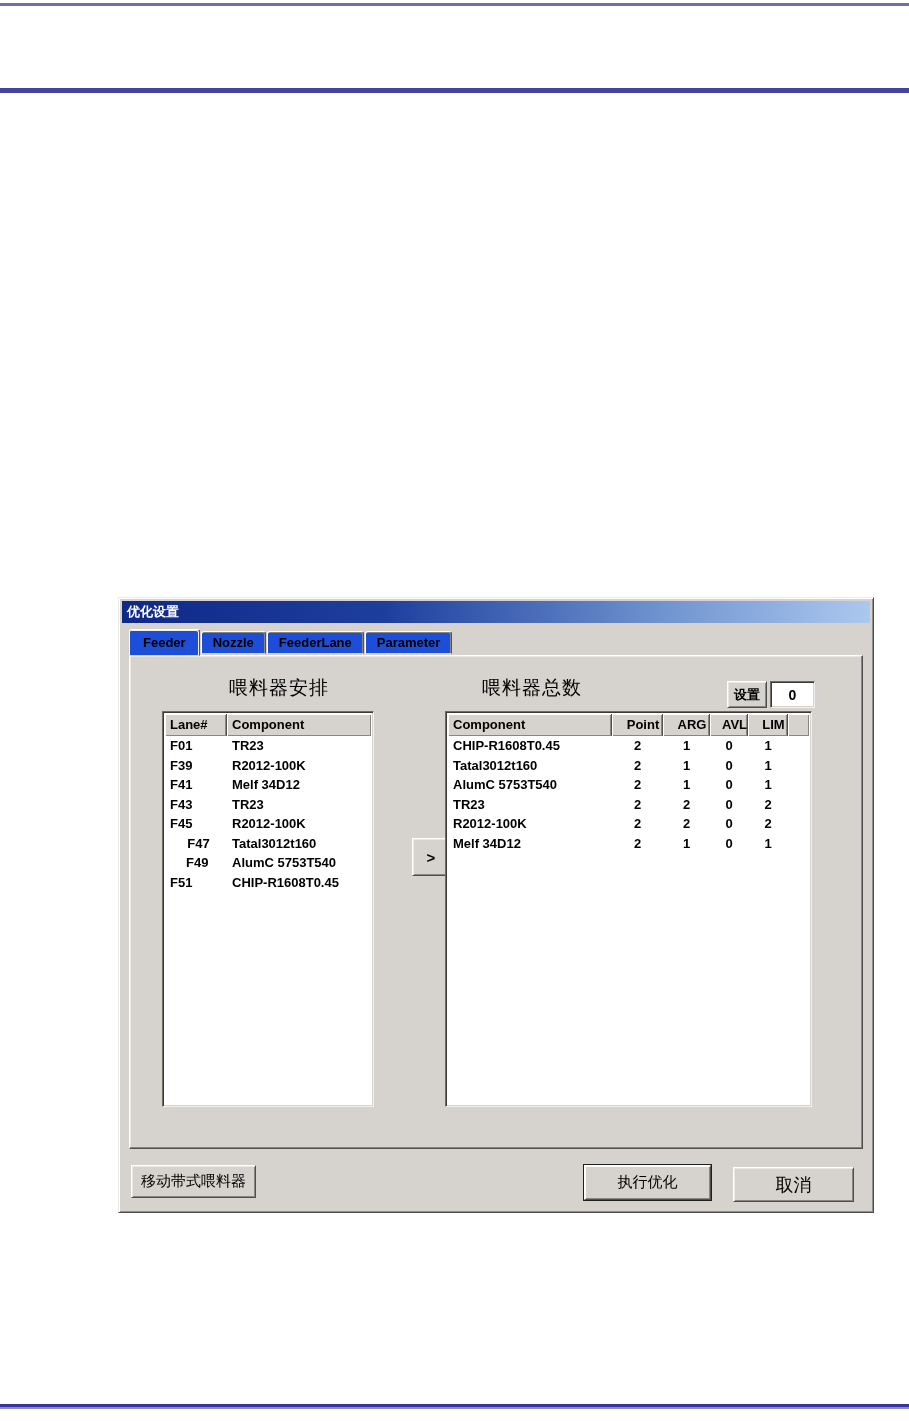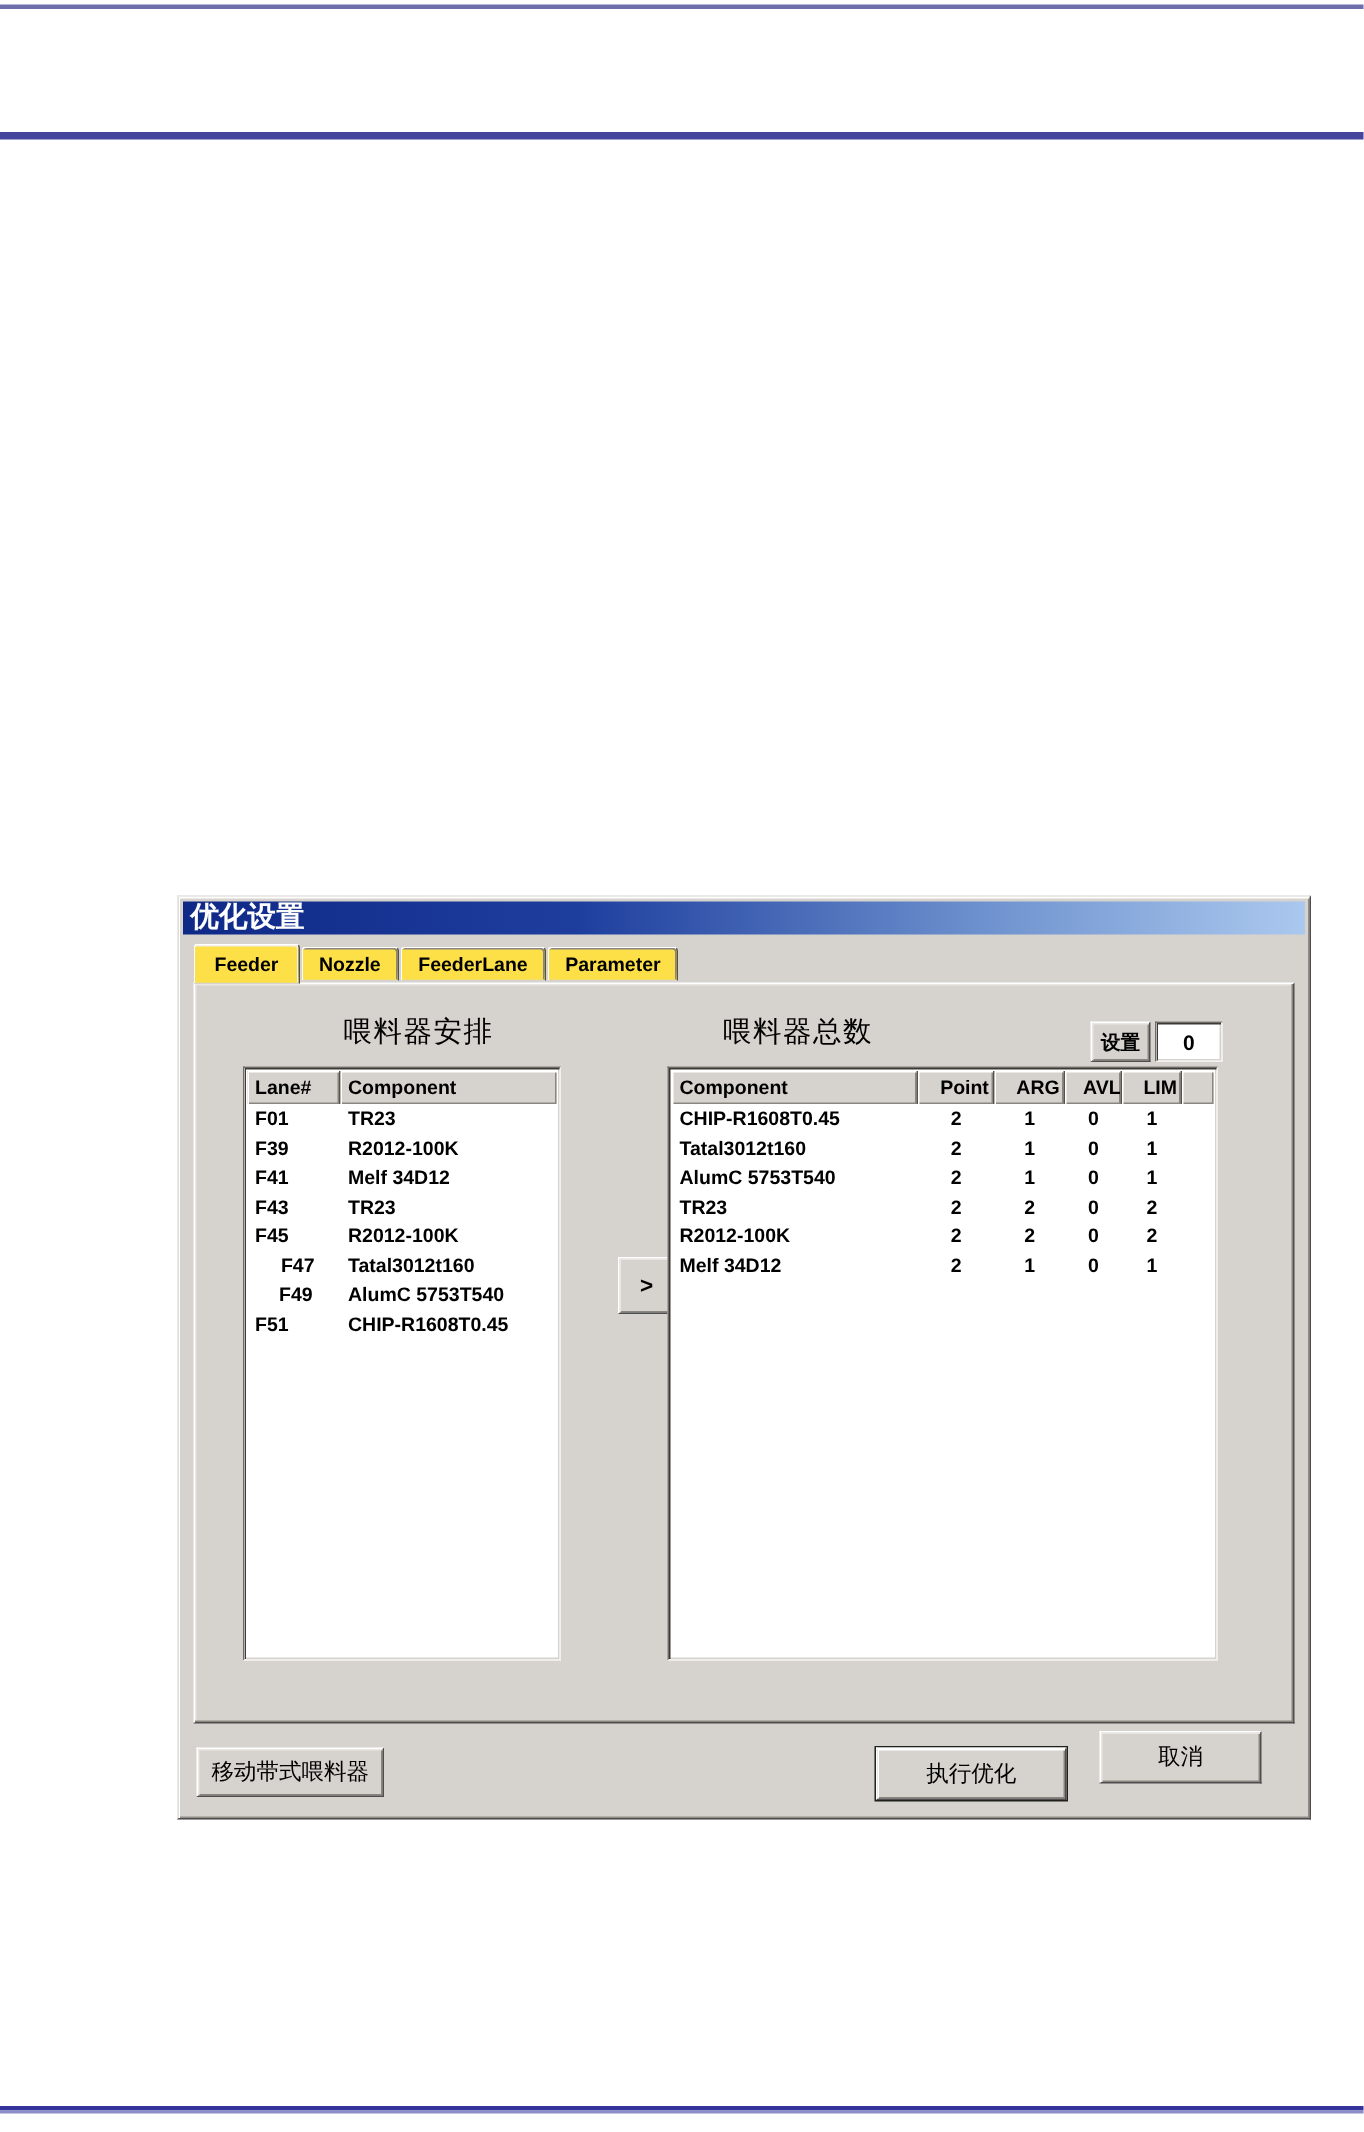--- a/index.html
+++ b/index.html
@@ -16,29 +16,29 @@
   
   #dialog{
     position:absolute;left:118px;top:597px;width:756px;height:616px;
     box-sizing:border-box;background:#d6d3ce;
     border:1px solid;border-color:#eceae6 #4e4e4e #4e4e4e #eceae6;
     box-shadow:inset 1px 1px 0 #ffffff, inset -1px -1px 0 #918d86;
   }
   #titlebar{
     position:absolute;left:3px;top:3px;right:3px;height:22px;
     background:linear-gradient(90deg,#0f2987 0%,#1e3e9e 35%,#6f93cf 72%,#abc8ee 100%);
-    color:#fff;font-weight:bold;font-size:19px;line-height:22px;
+    color:#fff;font-weight:bold;font-size:13px;line-height:22px;
     padding-left:5px;box-sizing:border-box;
   }
   #tabstrip{
     position:absolute;left:10px;top:31px;display:flex;align-items:flex-end;z-index:5;
   }
   .tab{
     box-sizing:border-box;height:23px;line-height:22px;padding:0 11px;
-    background:#fde047;font-weight:bold;font-size:13px;
+    background:#1d4ed8;font-weight:bold;font-size:13px;
     border:1px solid;border-color:#ffffff #55524c #d6d3ce #ffffff;
     box-shadow:inset -1px 1px 0 #8a867f;border-radius:3px 3px 0 0;margin-right:1px;
   }
   .tab.selected{
     height:27px;line-height:25px;padding:0 13px;margin-bottom:-2px;
     box-shadow:inset -1px 1px 0 #f2f0ec;z-index:6;
   }
   #tabpage{
     position:absolute;left:10px;top:57px;width:734px;height:494px;
     box-sizing:border-box;background:#d6d3ce;
@@ -59,21 +59,21 @@
   #btn-set{left:597px;top:25px;width:40px;height:27px;font-weight:bold;font-size:13px;}
   #field-set{
     position:absolute;left:640px;top:25px;width:45px;height:27px;box-sizing:border-box;
     background:#ffffff;border:1px solid;border-color:#6e6a64 #f2f0ec #f2f0ec #6e6a64;
     box-shadow:inset 1px 1px 0 #3c3a36, inset -1px -1px 0 #d6d3ce;
     font-weight:bold;font-size:14px;display:flex;align-items:center;justify-content:center;
   }
   #btn-move-right{left:282px;top:182px;width:38px;height:38px;font-weight:bold;font-size:15px;}
   #btn-move-feeder{left:12px;top:567px;width:125px;height:33px;font-size:15px;}
   #btn-execute{left:465px;top:567px;width:127px;height:35px;font-size:15px;}
-  #btn-cancel{left:614px;top:556px;width:108px;height:35px;font-size:15px;}
+  #btn-cancel{left:614px;top:569px;width:121px;height:35px;font-size:18px;}
 
   
   .list{
     position:absolute;box-sizing:border-box;background:#ffffff;
     border:1px solid;border-color:#6e6a64 #f2f0ec #f2f0ec #6e6a64;
     box-shadow:inset 1px 1px 0 #3c3a36, inset -1px -1px 0 #d6d3ce;
     padding:2px;overflow:hidden;
   }
   #list-left{left:32px;top:55px;width:212px;height:396px;}
   #list-right{left:315px;top:55px;width:367px;height:396px;}

